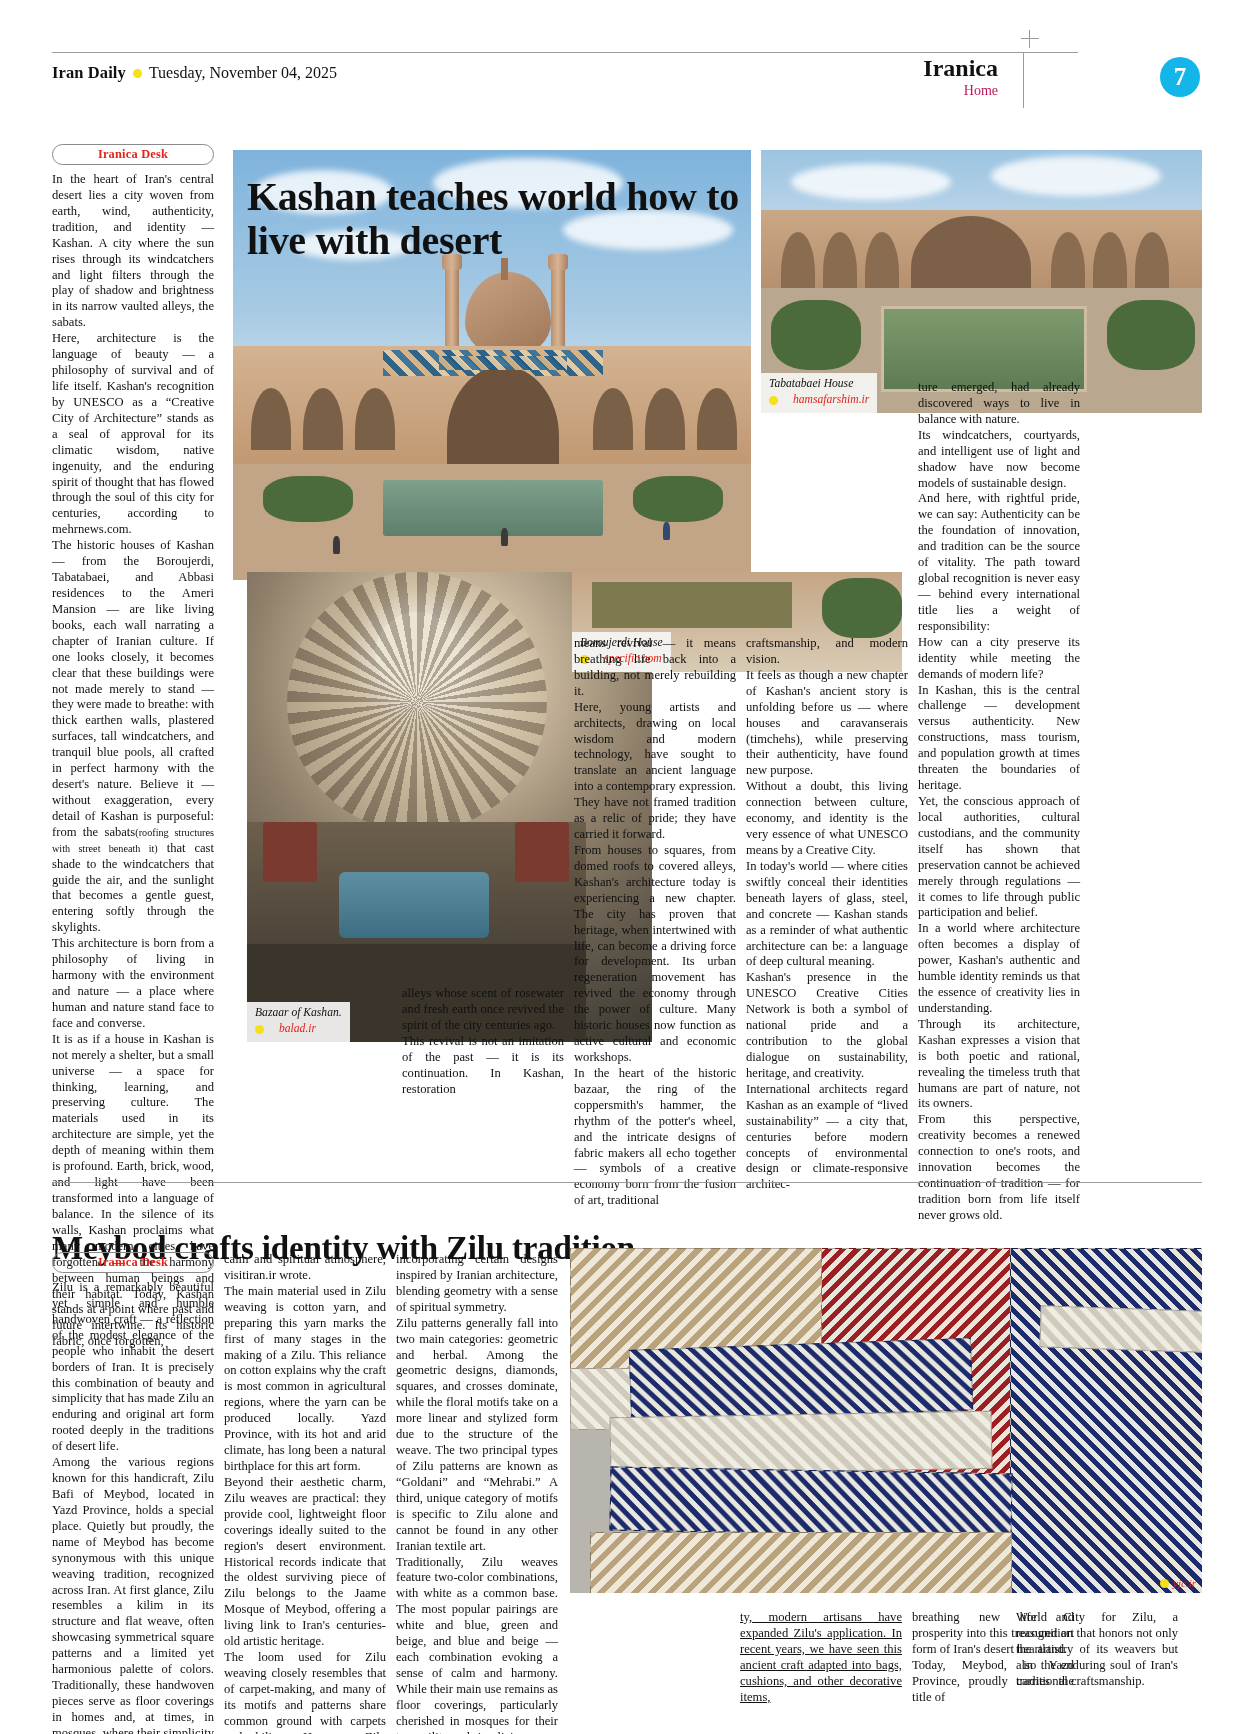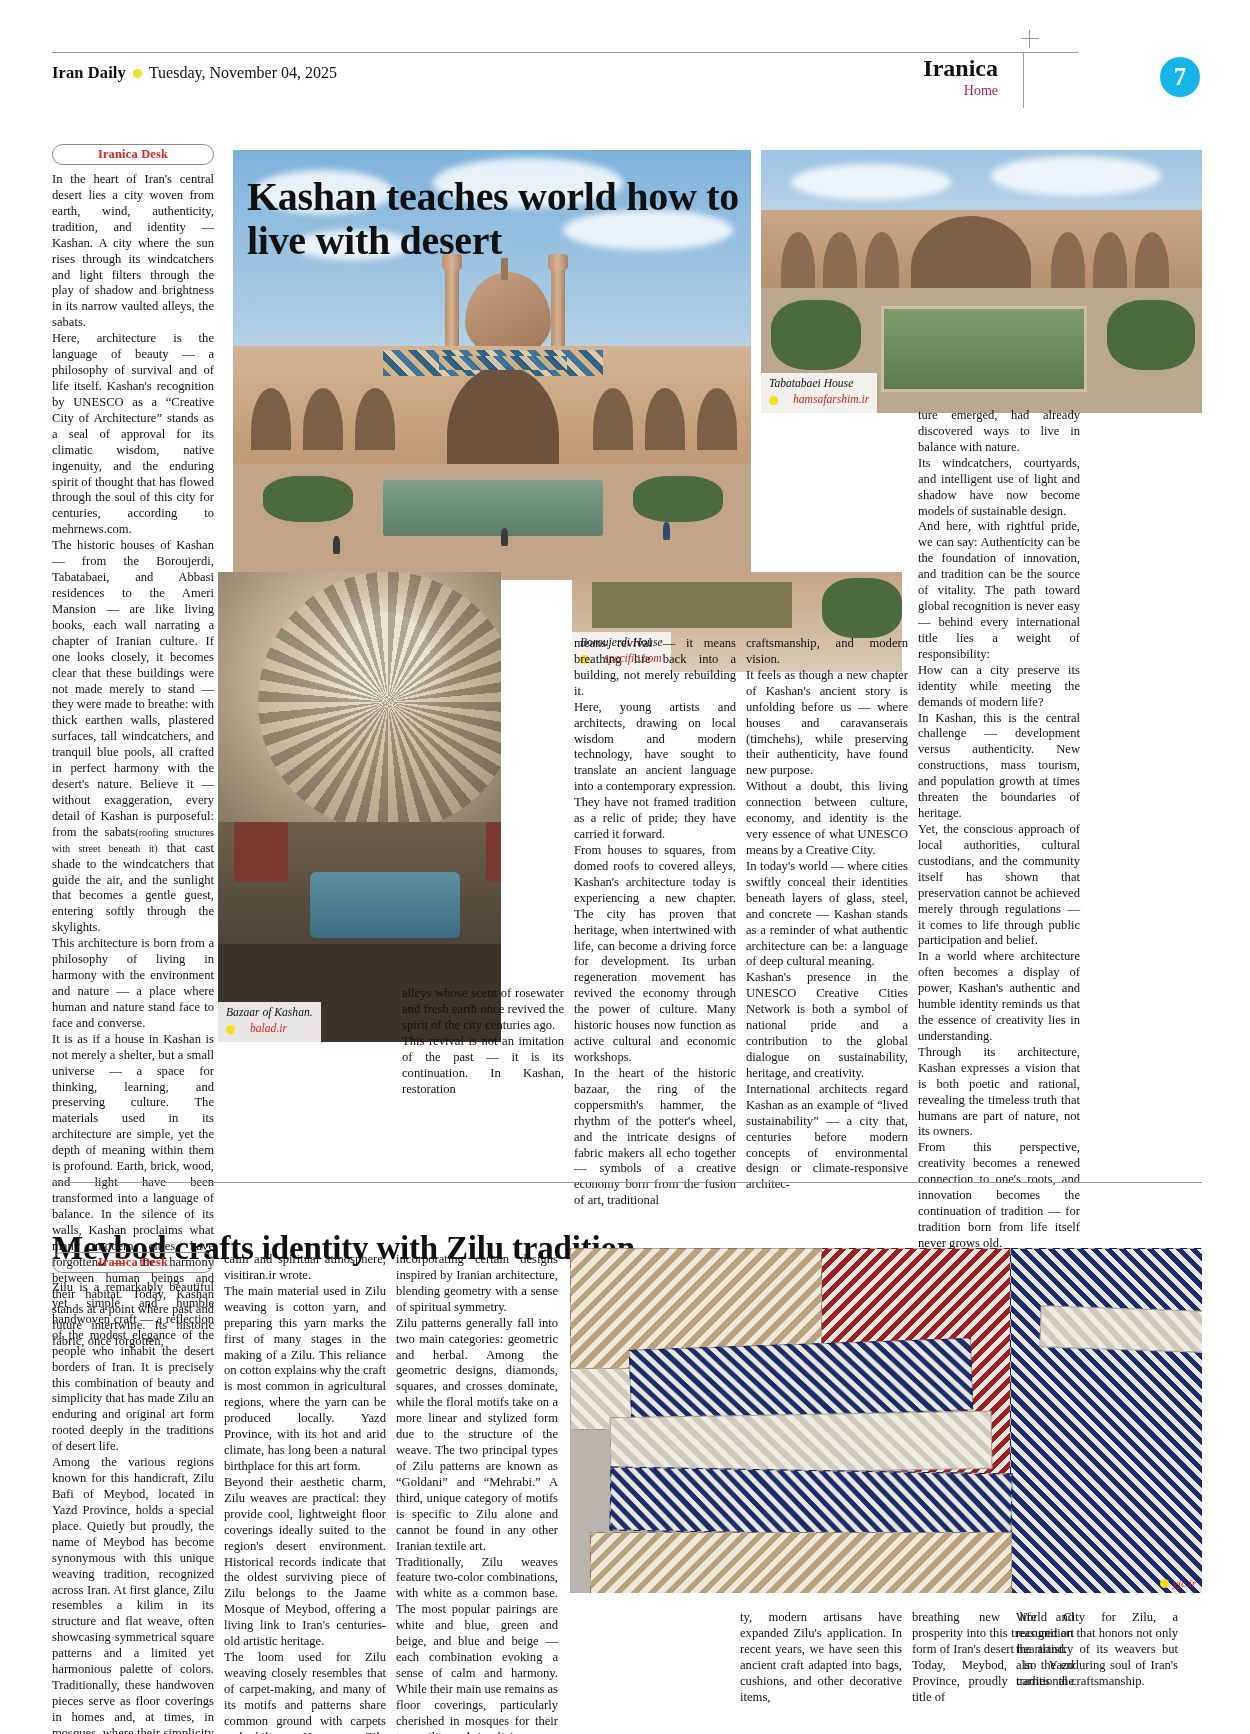--- a/index.html
+++ b/index.html
@@ -52,39 +52,39 @@
 
   
   .ph{position:absolute;overflow:hidden;background:#cfd6dc;}
   .ph .cap{position:absolute;left:0;bottom:0;background:rgba(245,245,243,.93);
     padding:4px 8px 5px 8px;font-style:italic;font-size:11.6px;line-height:1.28;}
   .ph .cap .src{color:#e2231a;display:flex;align-items:center;gap:15px;margin-top:1px;}
 
   #photo-mosque{left:233px;top:150px;width:518px;height:430px;}
   #photo-tabatabaei{left:761px;top:150px;width:441px;height:263px;}
   #photo-boroujerdi{left:233px;top:572px;width:339px;height:100px;}
-  #photo-bazaar{left:218px;top:572px;width:283px;height:470px;}
+  #photo-bazaar{left:247px;top:572px;width:405px;height:470px;}
 
   .a1-c2{position:absolute;left:574px;top:636px;width:162px;}
   .a1-c3{position:absolute;left:746px;top:636px;width:162px;}
-  .a1-c4{position:absolute;left:918px;top:408px;width:162px;}
+  .a1-c4{position:absolute;left:918px;top:380px;width:162px;}
   .a1-b1{position:absolute;left:230px;top:986px;width:162px;}
   .a1-b2{position:absolute;left:402px;top:986px;width:162px;}
 
   .sec-rule{position:absolute;border-top:1px solid #9c9c9c;}
 
   
   .a2-headline{position:absolute;left:52px;top:1203px;width:900px;
     font-size:33px;font-weight:bold;line-height:1.1;letter-spacing:-.2px;}
 
   .a2-col{position:absolute;width:162px;}
   #a2-c1{left:52px;top:1252px;}
   #a2-c2{left:224px;top:1252px;}
   #a2-c3{left:396px;top:1252px;}
-  #a2-c4{left:740px;top:1610px;}
+  #a2-c4{left:740px;top:1610px;text-decoration:underline;}
   #a2-c5{left:912px;top:1610px;}
   #a2-c6{left:1016px;top:1610px;}
 
   #photo-zilu{left:570px;top:1248px;width:632px;height:345px;}
   #photo-zilu .credit{position:absolute;right:6px;bottom:4px;color:#e2231a;font-style:italic;
     font-size:11px;display:flex;align-items:center;gap:4px;}
 
   
   .sky{position:absolute;inset:0;background:linear-gradient(180deg,#7fb3dc 0%,#a8cbe4 38%,#d3e2ec 62%,#e7eef2 100%);}
   .cloud{position:absolute;background:rgba(255,255,255,.8);border-radius:50%;filter:blur(3px);}

